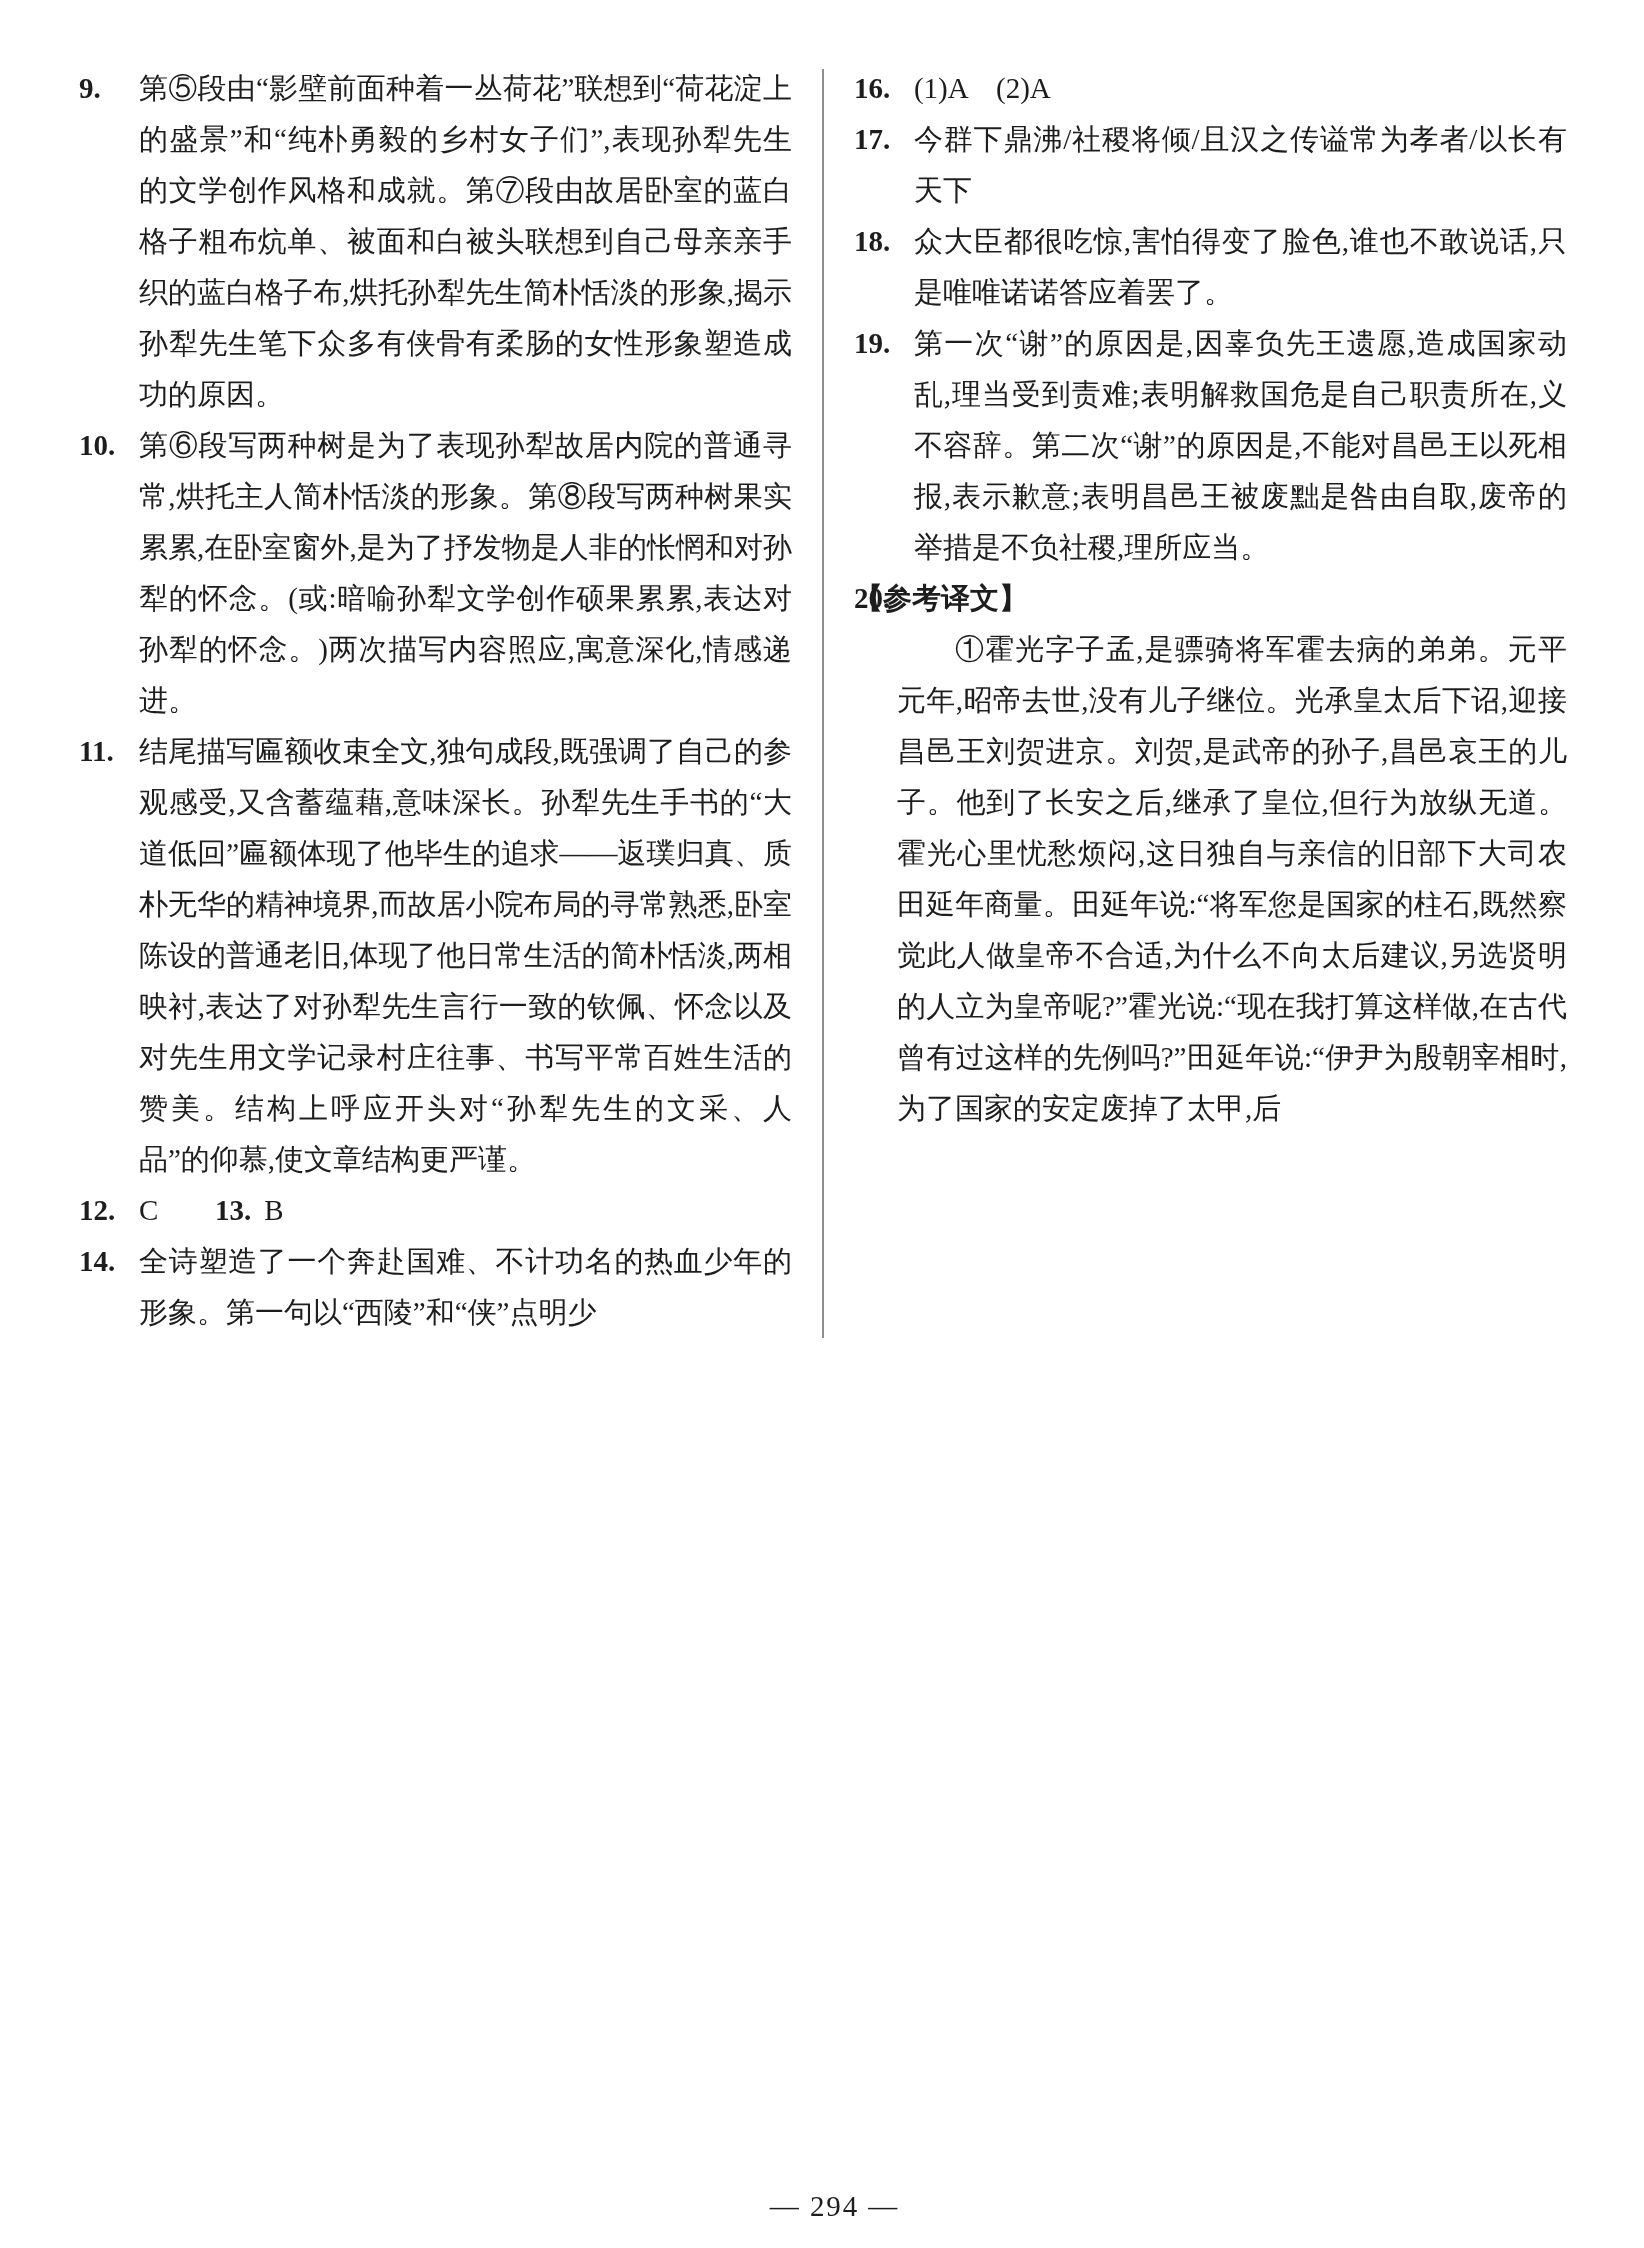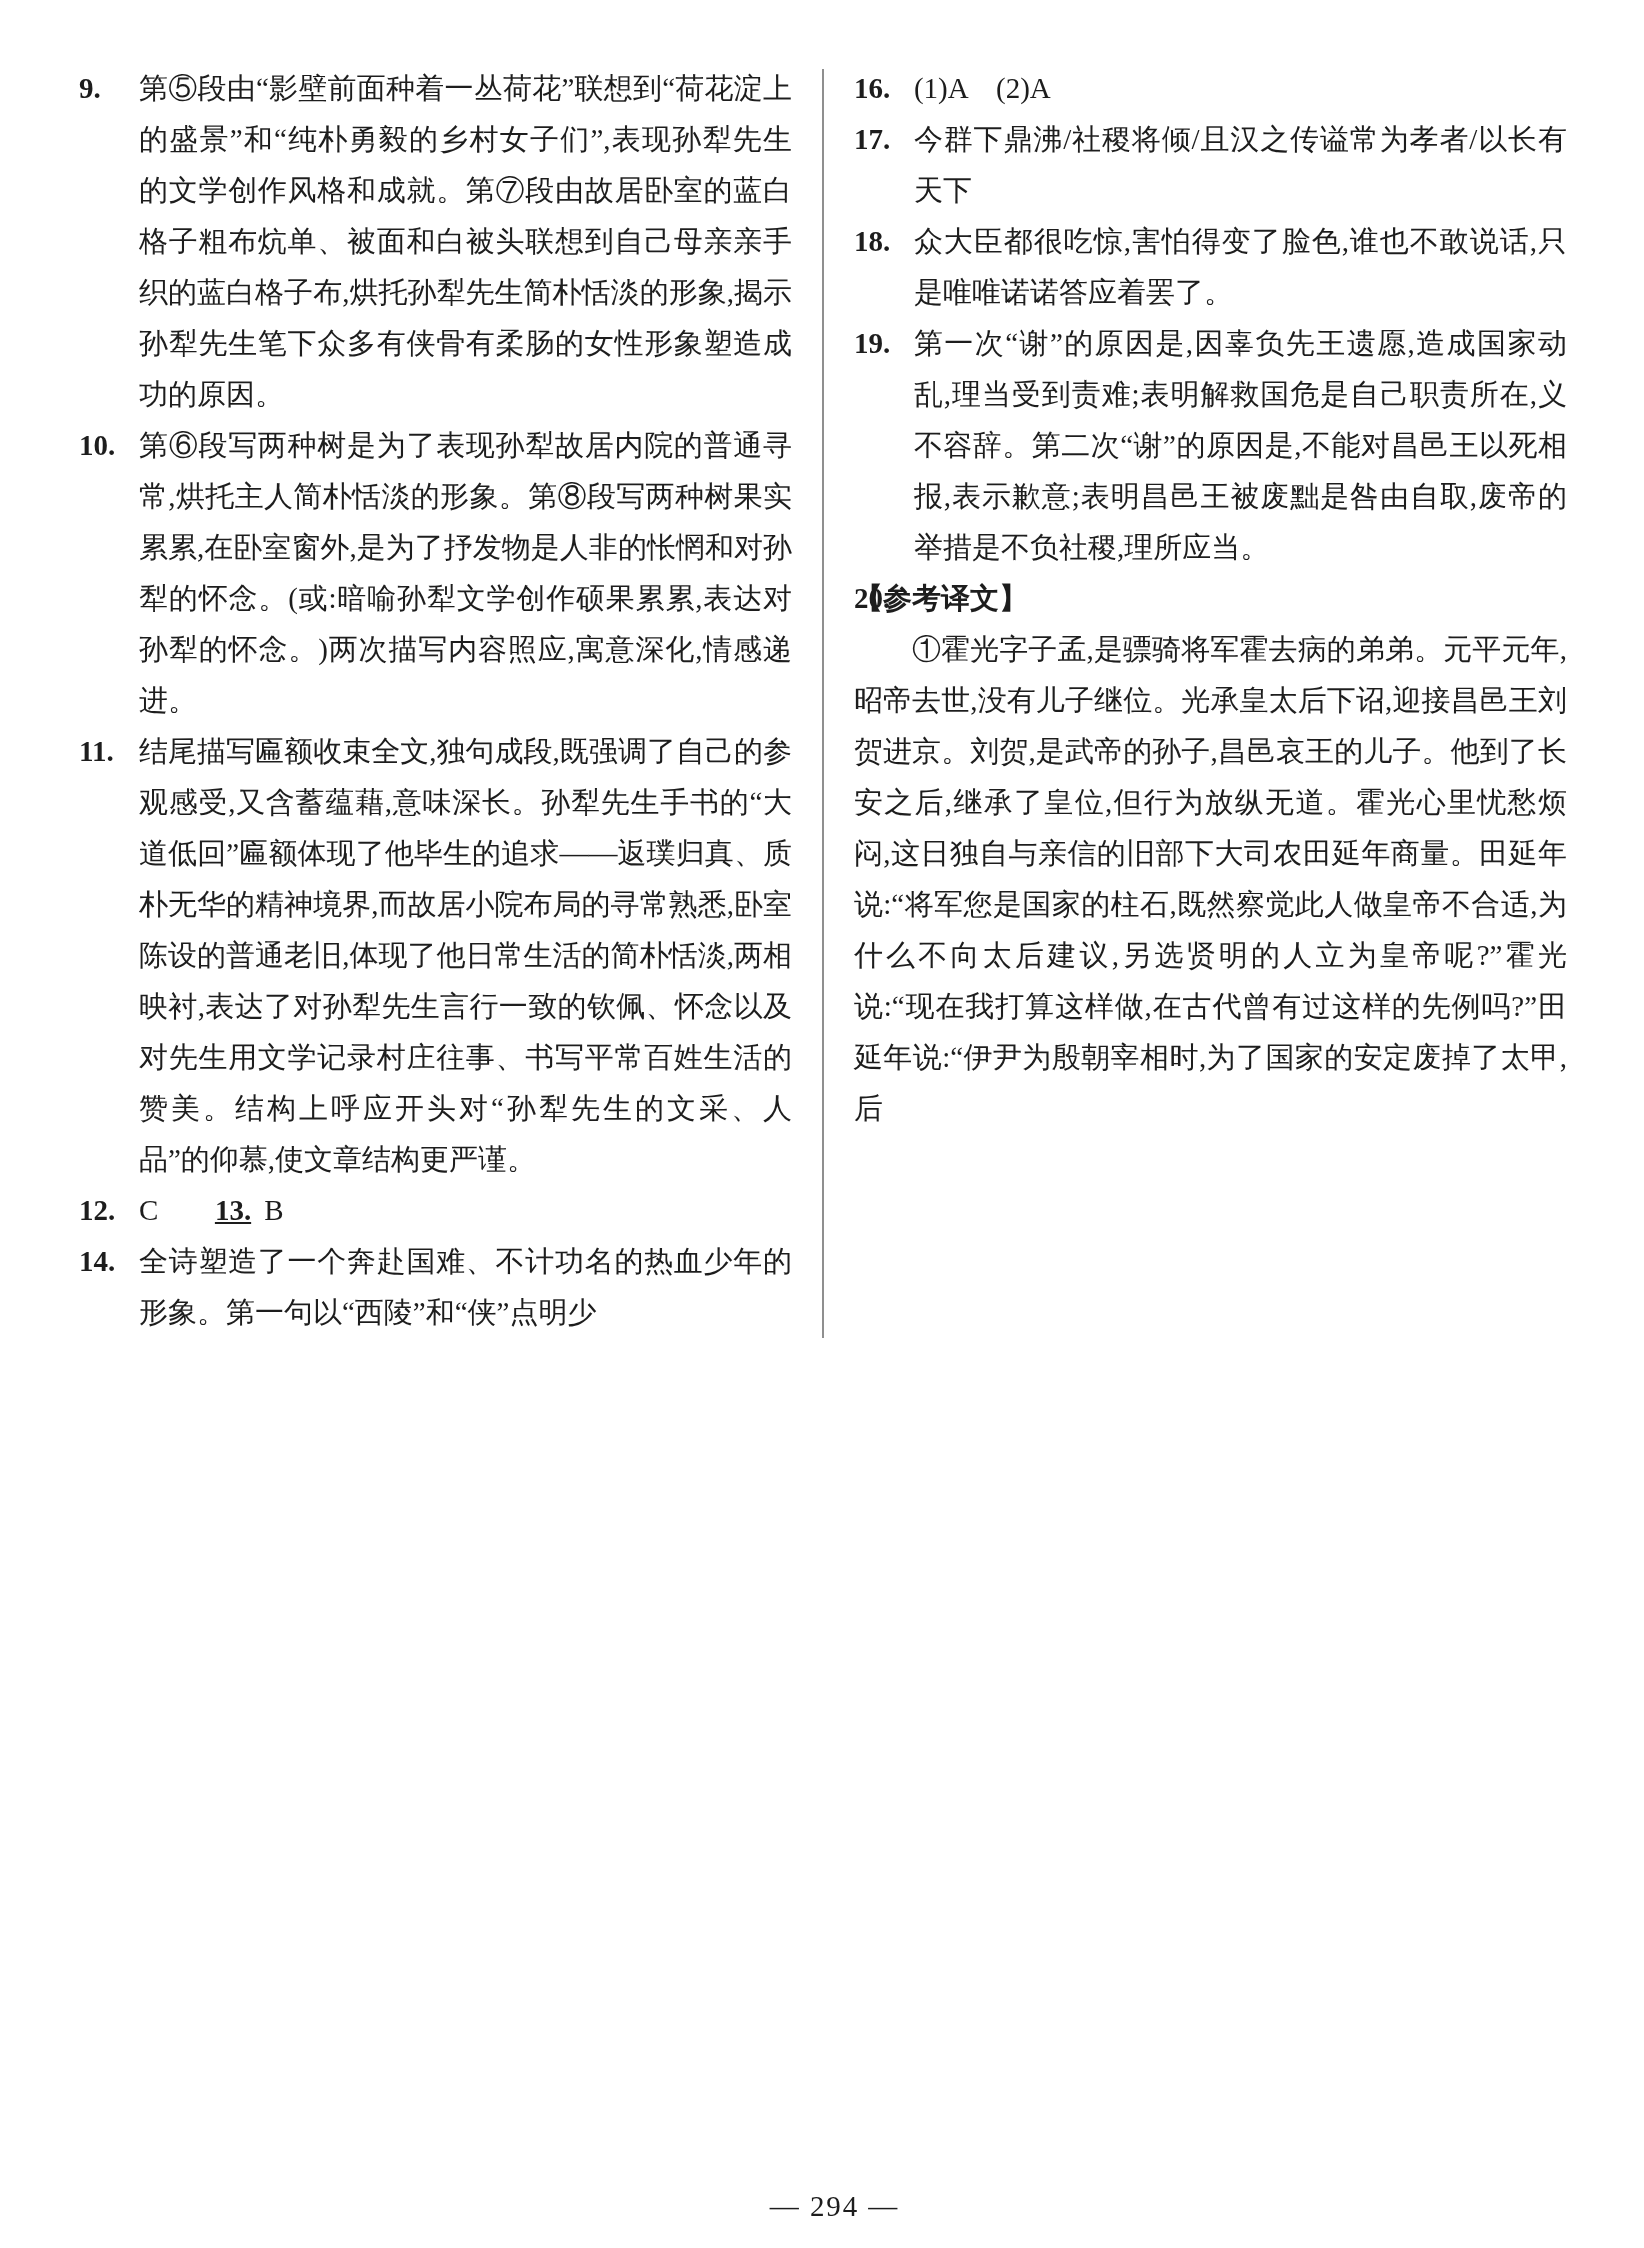--- a/index.html
+++ b/index.html
@@ -33,24 +33,23 @@
   .num {
     position: absolute;
     left: 0;
     top: 0;
     font-weight: bold;
   }
   .num-inline {
     font-weight: bold;
     margin-left: 1.7em;
     margin-right: 5.8px;
-    text-decoration: underline;
   }
   .trans-heading { font-weight: bold; }
-  .translation { text-indent: 2em; }
+  .translation { text-indent: 2em; margin-left: 43px; }
   .footer {
     position: absolute;
     bottom: 25px;
     left: 12px;
     width: 100%;
     text-align: center;
     font-size: 29px;
     color: #1d1d1d;
     letter-spacing: 1.9px;
   }

